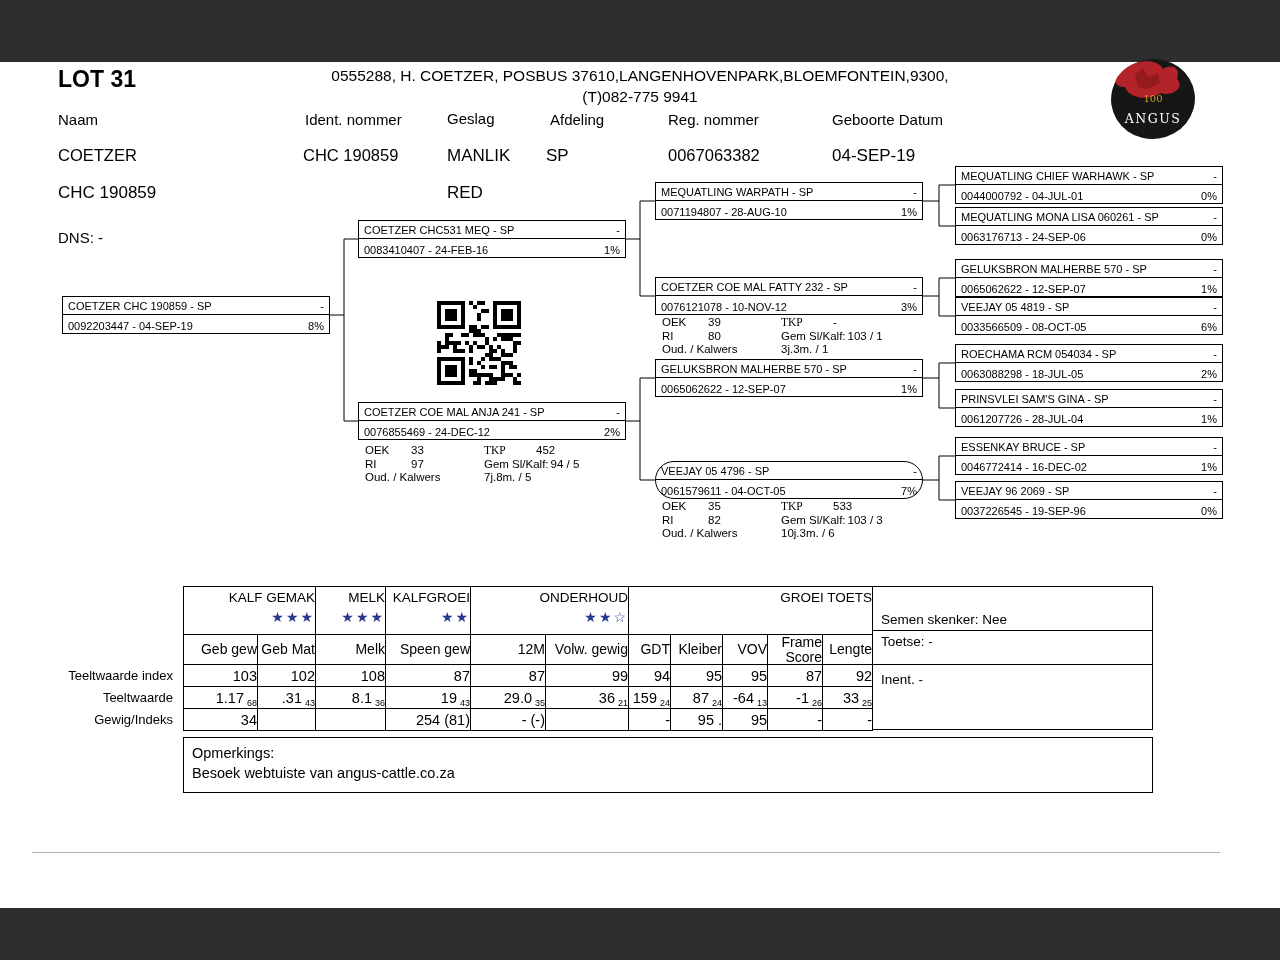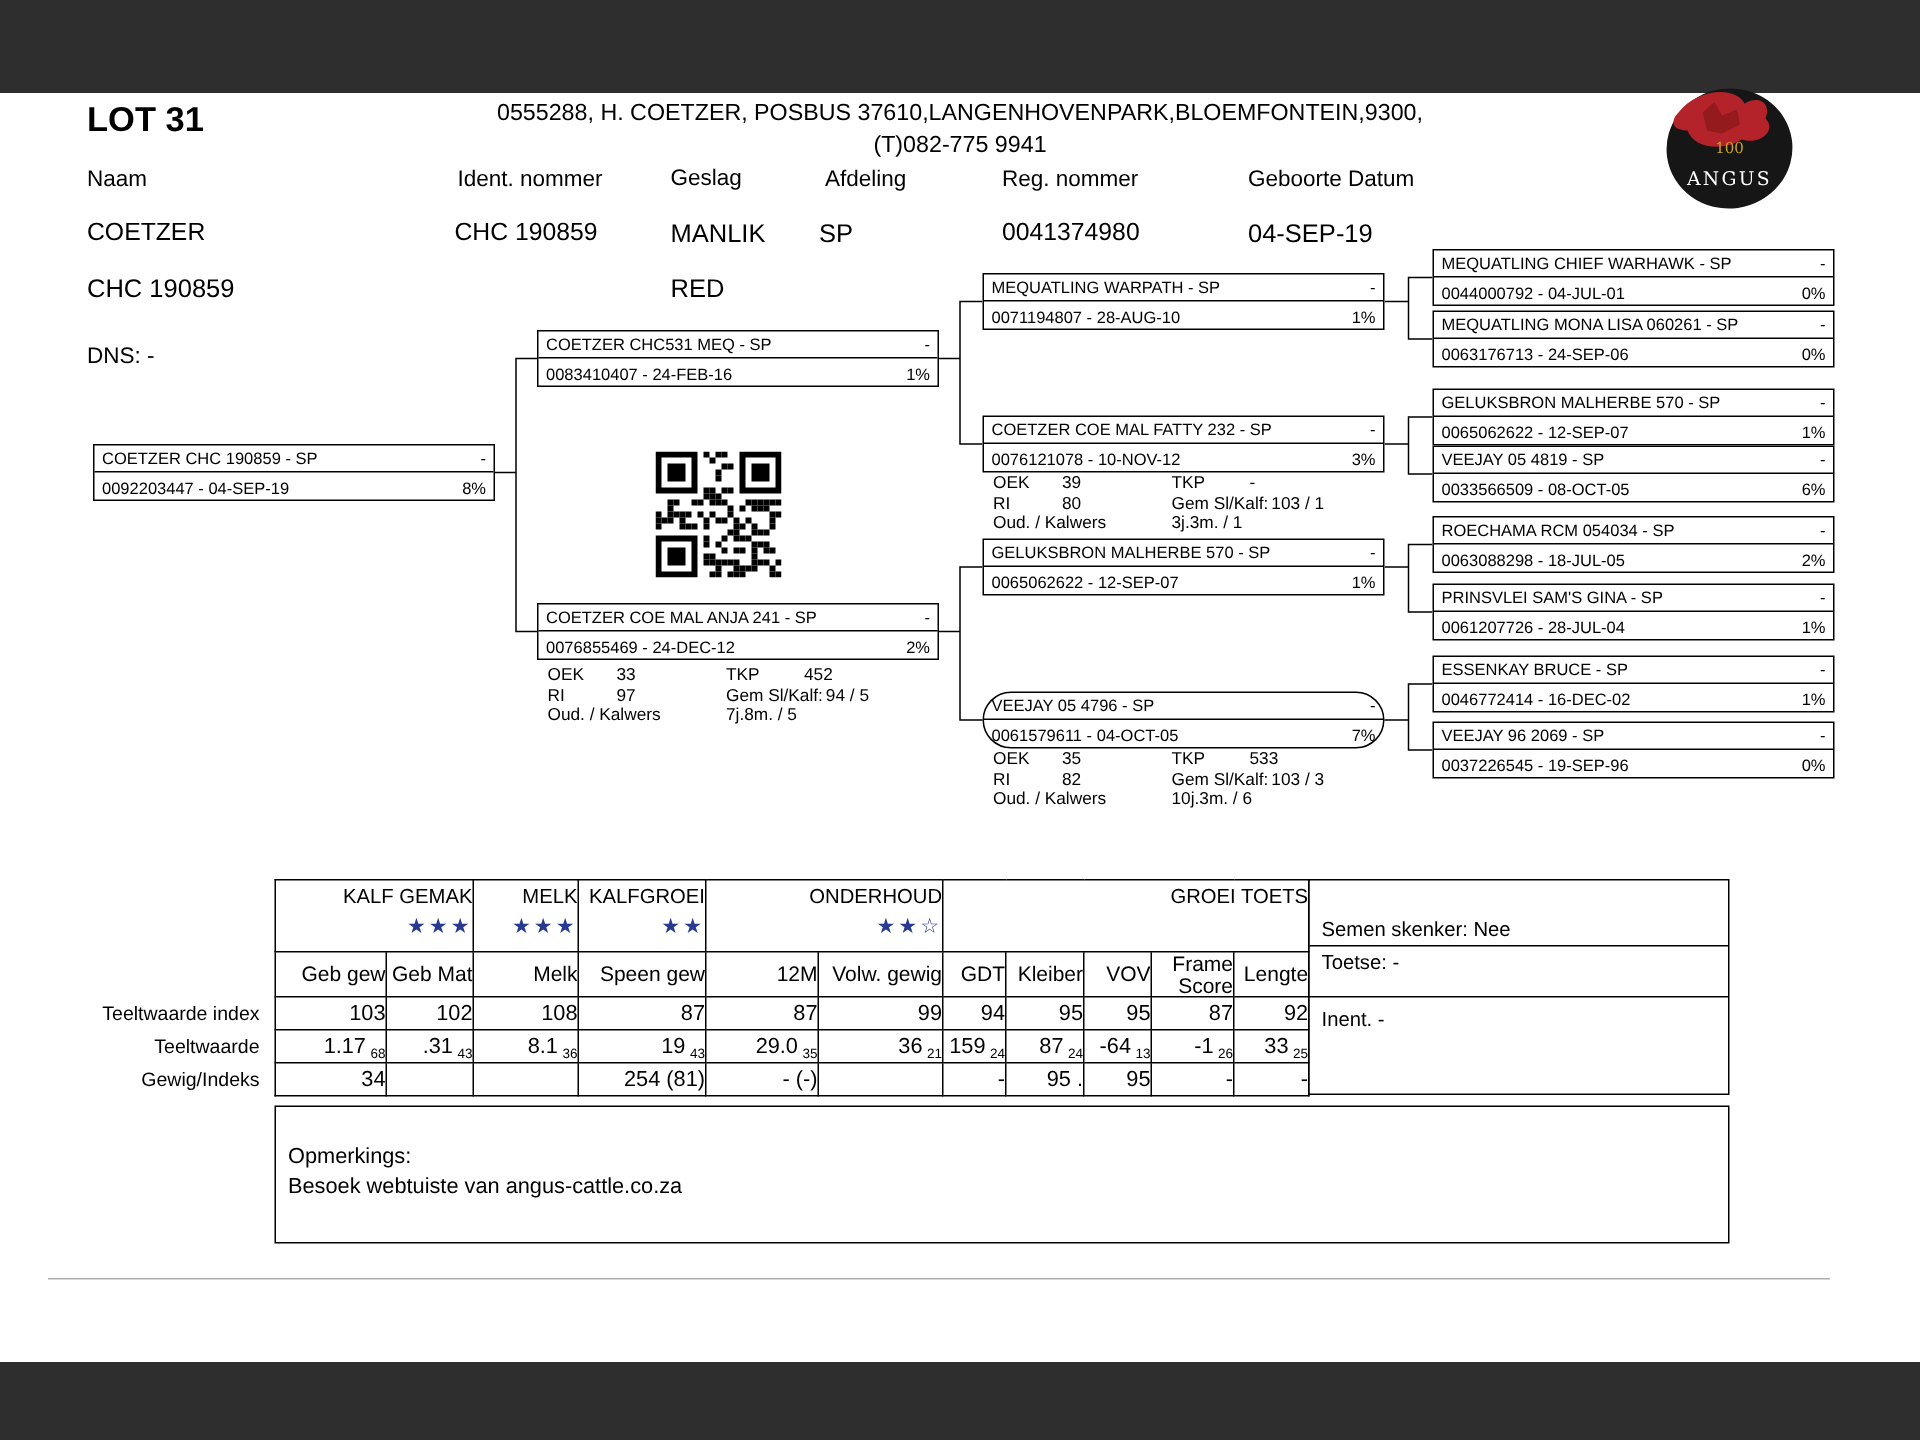--- a/index.html
+++ b/index.html
@@ -18,42 +18,42 @@
   .info-value2 { font-size:17px; }
 
   
   .pbox { position:absolute; width:268px; height:38px; border:1px solid #000; background:#fff; font-size:11px; }
   .pbox .l1 { height:18px; display:flex; align-items:center; justify-content:space-between; padding:0 5px; border-bottom:1px solid #000; white-space:nowrap; overflow:hidden; }
   .pbox .l2 { height:17px; display:flex; align-items:flex-end; justify-content:space-between; padding:0 5px; white-space:nowrap; }
 
   .pstats { position:absolute; font-size:11.5px; line-height:13.5px; white-space:nowrap; }
   .ps-c1 { display:inline-block; width:46px; }
   .ps-c2 { display:inline-block; width:73px; }
-  .ps-tkp { display:inline-block; width:52px; }
+  .ps-tkp { display:inline-block; width:52px;font-family:Liberation Serif, serif; }
   .ps-oud { display:inline-block; width:119px; }
   .ps-gap { margin-left:2px; }
 
   #connectors { left:0; top:0; pointer-events:none; }
 
   
   #table-wrap { left:183px; top:586px; width:970px; height:144px; }
   #stats-table { border-collapse:collapse; table-layout:fixed; width:689px; }
   #stats-table td { border:1px solid #000; text-align:right; overflow:hidden; }
   .group-cell { height:48px; vertical-align:top; padding-top:3px; font-size:13.5px; }
   .group-cell .stars { display:block; color:#283a8f; font-size:14px; letter-spacing:2px; margin-top:4px; }
   .colhead td { height:30px; font-size:14px; line-height:1.05; }
   .datarow td { height:22px; font-size:14.5px; }
   .acc { font-size:9px; margin-left:3px; position:relative; top:3px; }
   #side-panel { position:absolute; left:689px; top:0; width:281px; height:144px; border:1px solid #000; font-size:13.5px; }
   #side-panel .s1 { height:44px; border-bottom:1px solid #000; display:flex; align-items:flex-end; padding:0 0 3px 8px; }
   #side-panel .s2 { height:34px; border-bottom:1px solid #000; padding:3px 0 0 8px; }
   #side-panel .s3 { padding:7px 0 0 8px; }
   .rowlabel { position:absolute; left:25px; width:148px; text-align:right; font-size:13px; }
 
-  #remarks-box { left:183px; top:737px; width:970px; height:92px; border:1px solid #000; padding:23px 8px; font-size:14.5px; line-height:20px; }
+  #remarks-box { left:183px; top:737px; width:970px; height:56px; border:1px solid #000; padding:5px 8px; font-size:14.5px; line-height:20px; }
   #separator { left:32px; top:852px; width:1188px; height:1px; background:#b0b0b0; }
 
   #logo { left:1103px; top:55px;text-decoration:underline; }
   #qr-box { left:437px; top:301px; width:84px; height:84px; background:#fff; }
 </style>
 </head>
 <body>
 
 <div id="top-bar" class="bar"></div>
 <div id="bottom-bar" class="bar"></div>
@@ -79,21 +79,21 @@
 <div class="abs info-label" style="left:305px; top:111px;">Ident. nommer</div>
 <div class="abs info-label" style="left:447px; top:110px;">Geslag</div>
 <div class="abs info-label" style="left:550px; top:111px;">Afdeling</div>
 <div class="abs info-label" style="left:668px; top:111px;">Reg. nommer</div>
 <div class="abs info-label" style="left:832px; top:111px;">Geboorte Datum</div>
 
 <div class="abs info-value" style="left:58px;  top:146px;">COETZER</div>
 <div class="abs info-value" style="left:303px; top:146px;">CHC 190859</div>
 <div class="abs info-value2" style="left:447px; top:146px;">MANLIK</div>
 <div class="abs info-value2" style="left:546px; top:146px;">SP</div>
-<div class="abs info-value" style="left:668px; top:146px;">0041374980</div>
+<div class="abs info-value" style="left:668px; top:146px;">0067063382</div>
 <div class="abs info-value2" style="left:832px; top:146px;">04-SEP-19</div>
 
 <div class="abs info-value2" style="left:58px;  top:183px;">CHC 190859</div>
 <div class="abs info-value2" style="left:447px; top:183px;">RED</div>
 <div class="abs info-label" style="left:58px;  top:229px;">DNS: -</div>
 
 <svg id="connectors" class="abs" width="1280" height="960">
   <path d="M330 315 H344 M358 239 H344 V421 H358" fill="none" stroke="#000" stroke-width="1"></path>
   <path d="M626 239 H640 M655 201 H640 V296 H655" fill="none" stroke="#000" stroke-width="1"></path>
   <path d="M626 421 H640 M655 378 H640 V480 H655" fill="none" stroke="#000" stroke-width="1"></path>

